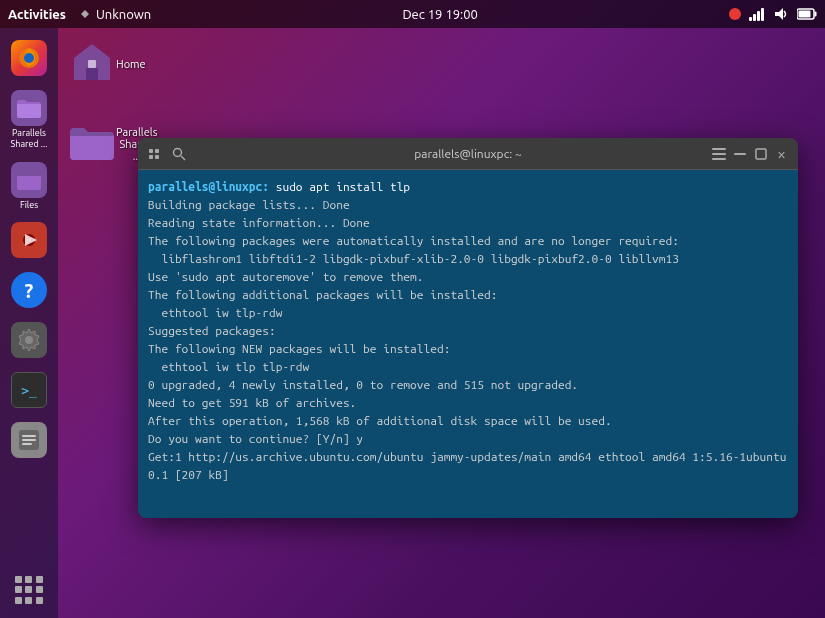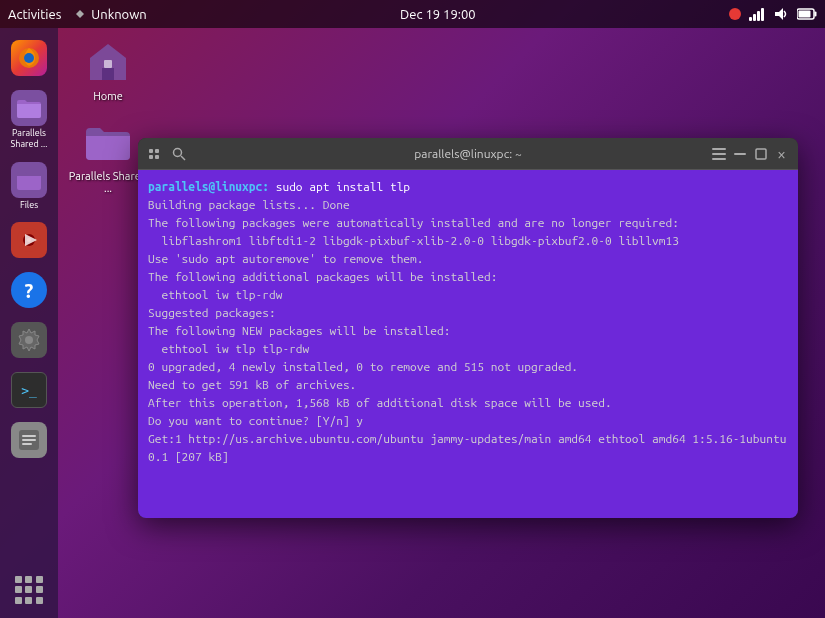--- a/index.html
+++ b/index.html
@@ -27,21 +27,21 @@
       z-index: 100;
     }
     #topbar-left {
       display: flex;
       align-items: center;
       gap: 12px;
     }
     .topbar-text {
       color: #fff;
       font-size: 13px;
-      font-weight: 400;
+      font-weight: 700;
     }
     .topbar-icon-btn {
       display: flex;
       align-items: center;
       gap: 4px;
       color: #fff;
       font-size: 13px;
       cursor: pointer;
     }
     #topbar-center {
@@ -118,21 +118,21 @@
     #desktop {
       position: absolute;
       left: 58px;
       top: 28px;
       width: 767px;
       height: 590px;
     }
     .desktop-icon {
       position: absolute;
       display: flex;
-      flex-direction: column;
+      flex-direction: row;
       align-items: center;
       width: 80px;
       cursor: pointer;
     }
     .desktop-icon-img {
       width: 48px;
       height: 48px;
       border-radius: 6px;
       display: flex;
       align-items: center;
@@ -208,21 +208,21 @@
       align-items: center;
       justify-content: center;
       color: #aaa;
       font-size: 14px;
       cursor: pointer;
       border-radius: 3px;
     }
 
     #terminal-body {
       flex: 1;
-      background: #6d28d9;
+      background: #0c4a6e;
       padding: 8px 10px;
       overflow: hidden;
       font-family: 'Ubuntu Mono', 'Courier New', monospace;
       font-size: 12px;
       color: #d0d0d0;
       line-height: 1.5;
     }
     .term-prompt {
       color: #4fc3f7;
       font-weight: bold;
@@ -419,20 +419,21 @@
           <svg width="12" height="12" viewBox="0 0 12 12" fill="none" stroke="#aaa" stroke-width="1.5">
             <rect x="1" y="1" width="10" height="10" rx="1"></rect>
           </svg>
         </div>
         <div class="wm-btn" style="color:#aaa;font-size:16px;">×</div>
       </div>
     </div>
     <div id="terminal-body">
       <div class="term-line"><span class="term-prompt">parallels@linuxpc:</span><span class="term-cmd"> sudo apt install tlp</span></div>
       <div class="term-line">Building package lists... Done</div>
+      <div class="term-line">Reading state information... Done</div>
       <div class="term-line">The following packages were automatically installed and are no longer required:</div>
       <div class="term-line">  libflashrom1 libftdi1-2 libgdk-pixbuf-xlib-2.0-0 libgdk-pixbuf2.0-0 libllvm13</div>
       <div class="term-line">Use 'sudo apt autoremove' to remove them.</div>
       <div class="term-line">The following additional packages will be installed:</div>
       <div class="term-line">  ethtool iw tlp-rdw</div>
       <div class="term-line">Suggested packages:</div>
       <div class="term-line">The following NEW packages will be installed:</div>
       <div class="term-line">  ethtool iw tlp tlp-rdw</div>
       <div class="term-line">0 upgraded, 4 newly installed, 0 to remove and 515 not upgraded.</div>
       <div class="term-line">Need to get 591 kB of archives.</div>

